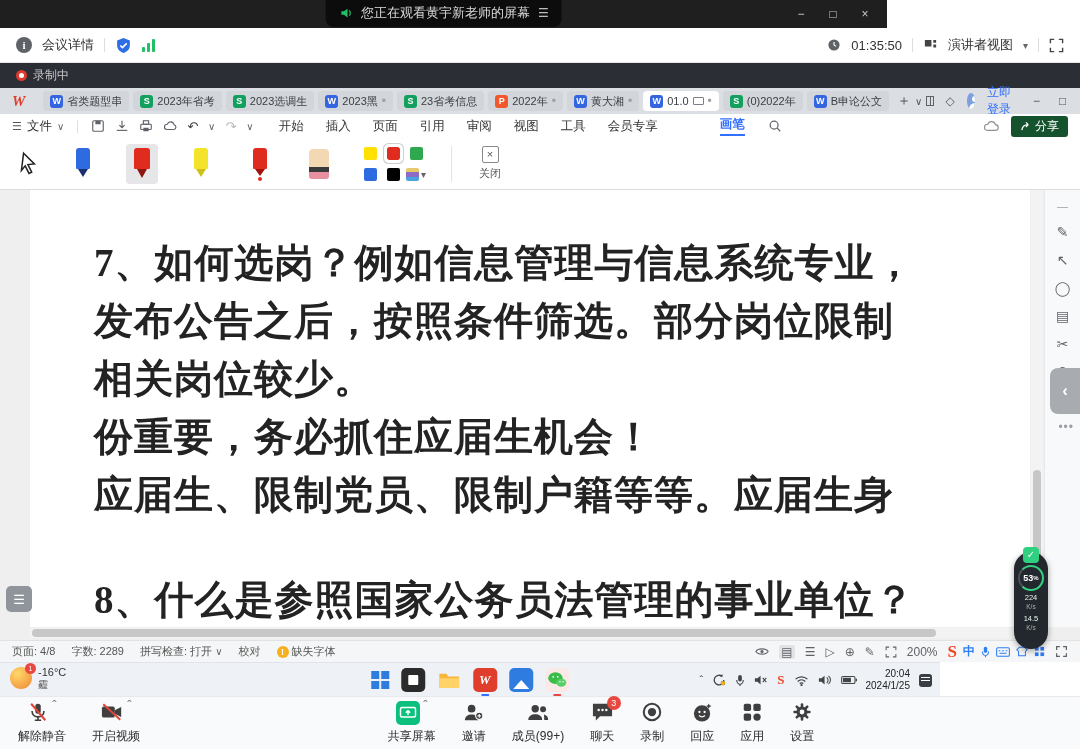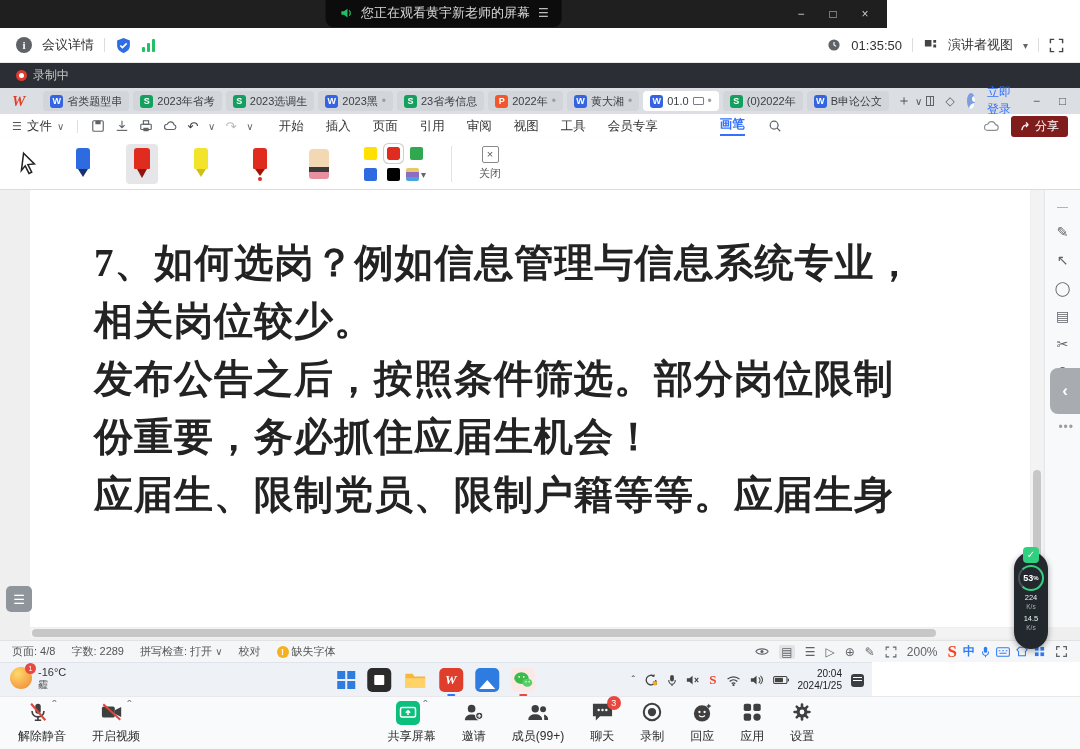--- a/index.html
+++ b/index.html
@@ -53,21 +53,21 @@
   .menubar { position:absolute; top:114px; left:0; width:1080px; height:24px; background:#fff; display:flex; align-items:center; padding:0 12px; font-size:12.5px; color:#333; gap:13px; }
   .file-grp { display:flex; align-items:center; gap:5px; }
   .mb-div { width:1px; height:13px; background:#e0e0e0; }
   .qicons { display:flex; align-items:center; gap:10px; color:#5f6368; }
   .qicons svg { display:block; }
   .undo { color:#444; font-size:13px; } .redo { color:#bbb; font-size:13px; }
   .menus { display:flex; align-items:center; gap:22px; margin-left:12px; }
   .menus span { cursor:default; }
   .menus .active { color:#3370ff; font-weight:bold; border-bottom:2px solid #3370ff; padding-bottom:1px;margin-left:40px; }
   .mb-right { margin-left:auto; display:flex; align-items:center; gap:12px; }
-  .share-btn { background:#7f1d1d; color:#fff; font-size:12px; border:none; border-radius:3px; padding:2px 9px; display:flex; align-items:center; gap:4px; }
+  .share-btn { background:#14532d; color:#fff; font-size:12px; border:none; border-radius:3px; padding:2px 9px; display:flex; align-items:center; gap:4px; }
 
   
   .annobar { position:absolute; top:138px; left:0; width:1080px; height:52px; background:#fff; border-bottom:1px solid #dcdcdc; box-shadow:0 1px 3px rgba(0,0,0,.06); display:flex; align-items:center; padding:0 18px; gap:27px; }
   .tool-sel { padding:4px 6px; border-radius:4px; }
   .tool-sel.on { background:#e6e6e9; }
   .pen { position:relative; width:20px; height:32px; }
   .pen .pb { position:absolute; top:0; left:3px; right:3px; height:21px; border-radius:3px 3px 1px 1px; }
   .pen .pt { position:absolute; top:21px; left:50%; transform:translateX(-50%); width:0; height:0; border-left:5px solid transparent; border-right:5px solid transparent; }
   .pen-blue .pb { background:#2e6be0; } .pen-blue .pt { border-top:8px solid #1c2f70; }
   .pen-red .pb { background:#e02b1f; left:2px; right:2px; } .pen-red .pt { border-top:9px solid #8d1710; }
@@ -113,21 +113,21 @@
   .statusbar { position:absolute; top:640px; left:0; width:1080px; height:22px; background:#f5f6f7; border-top:1px solid #e2e2e2; display:flex; align-items:center; padding:0 12px; gap:16px; font-size:11px; color:#555; }
   .warn-ic { display:inline-flex; width:12px; height:12px; border-radius:50%; background:#f6b01e; color:#fff; font-size:9px; font-weight:bold; align-items:center; justify-content:center; margin-right:3px; }
   .sb-right { margin-left:auto; display:flex; align-items:center; gap:10px; color:#5f6368; font-size:12px; }
   .sb-box { background:#e2e3e5; border-radius:2px; padding:0 2px; }
   .sogou { display:flex; align-items:center; gap:6px; }
   .sogou .slogo { color:#ef4323; font-weight:900; font-size:17px; font-family:"Liberation Serif",serif; text-shadow:0 0 1px #fff; }
   .sogou .zh { color:#2e7cf6; font-weight:bold; font-size:12px; }
   .sogou svg { display:block; }
 
   
-  .taskbar { position:absolute; top:662px; left:0; width:872px; height:34px; background:#eef1f6; border-top:1px solid #e0e4ea; }
+  .taskbar { position:absolute; top:662px; left:0; width:940px; height:34px; background:#eef1f6; border-top:1px solid #e0e4ea; }
   .weather { position:absolute; left:10px; top:3px; display:flex; align-items:center; gap:6px; }
   .w-ic { position:relative; width:22px; height:22px; border-radius:50%; background:radial-gradient(circle at 35% 30%, #ffd96b, #ef8432); }
   .w-badge { position:absolute; right:-4px; top:-4px; width:11px; height:11px; border-radius:50%; background:#e8483f; color:#fff; font-size:7px; display:flex; align-items:center; justify-content:center; }
   .w-txt { display:flex; flex-direction:column; line-height:1.15; }
   .w-temp { font-size:11px; color:#333; } .w-cond { font-size:10px; color:#555; }
   .tb-center { position:absolute; left:50%; top:0; height:34px; transform:translateX(-50%); display:flex; align-items:center; gap:12px; }
   .win-logo { display:grid; grid-template-columns:8px 8px; grid-auto-rows:8px; gap:1.5px; }
   .win-logo i { background:#2f7ce0; display:block; }
   .search-pill { width:150px; height:24px; background:#fff; border:1px solid #dfe3ea; border-radius:12px; display:flex; align-items:center; gap:6px; padding:0 10px; color:#666; font-size:12px; }
   .app-ic { position:relative; width:24px; height:24px; border-radius:5px; display:flex; align-items:center; justify-content:center; }
@@ -381,24 +381,25 @@
     <div class="anno-close">
       <span class="xbox">×</span>
       <span class="clabel">关闭</span>
     </div>
   </div>
 
   <div class="doc-area">
     <div class="page">
       <div class="doc-text">
         <div>7、如何选岗？例如信息管理与信息系统专业，</div>
+        <div>发布公告之后，按照条件筛选。部分岗位限制</div>
         <div>相关岗位较少。</div>
-        <div>发布公告之后，按照条件筛选。部分岗位限制</div>
         <div>份重要，务必抓住应届生机会！</div>
         <div>应届生、限制党员、限制户籍等等。应届生身</div>
+        <div class="gap-before">8、什么是参照国家公务员法管理的事业单位？</div>
       </div>
     </div>
     <div class="vs-top">⊞<br>▴</div>
     <div class="vscroll">
         <div class="vthumb"></div>
       </div>
     <div class="hscroll">
         <div class="hthumb"></div>
       </div>
     <div class="side-tools">

